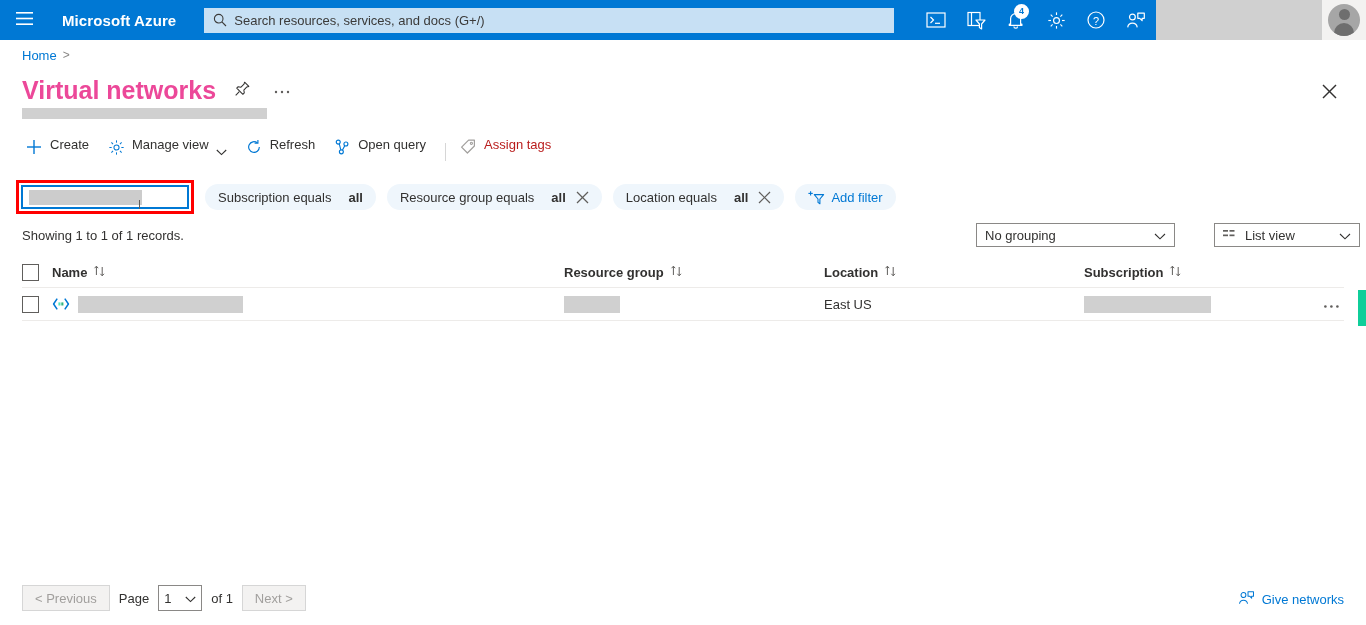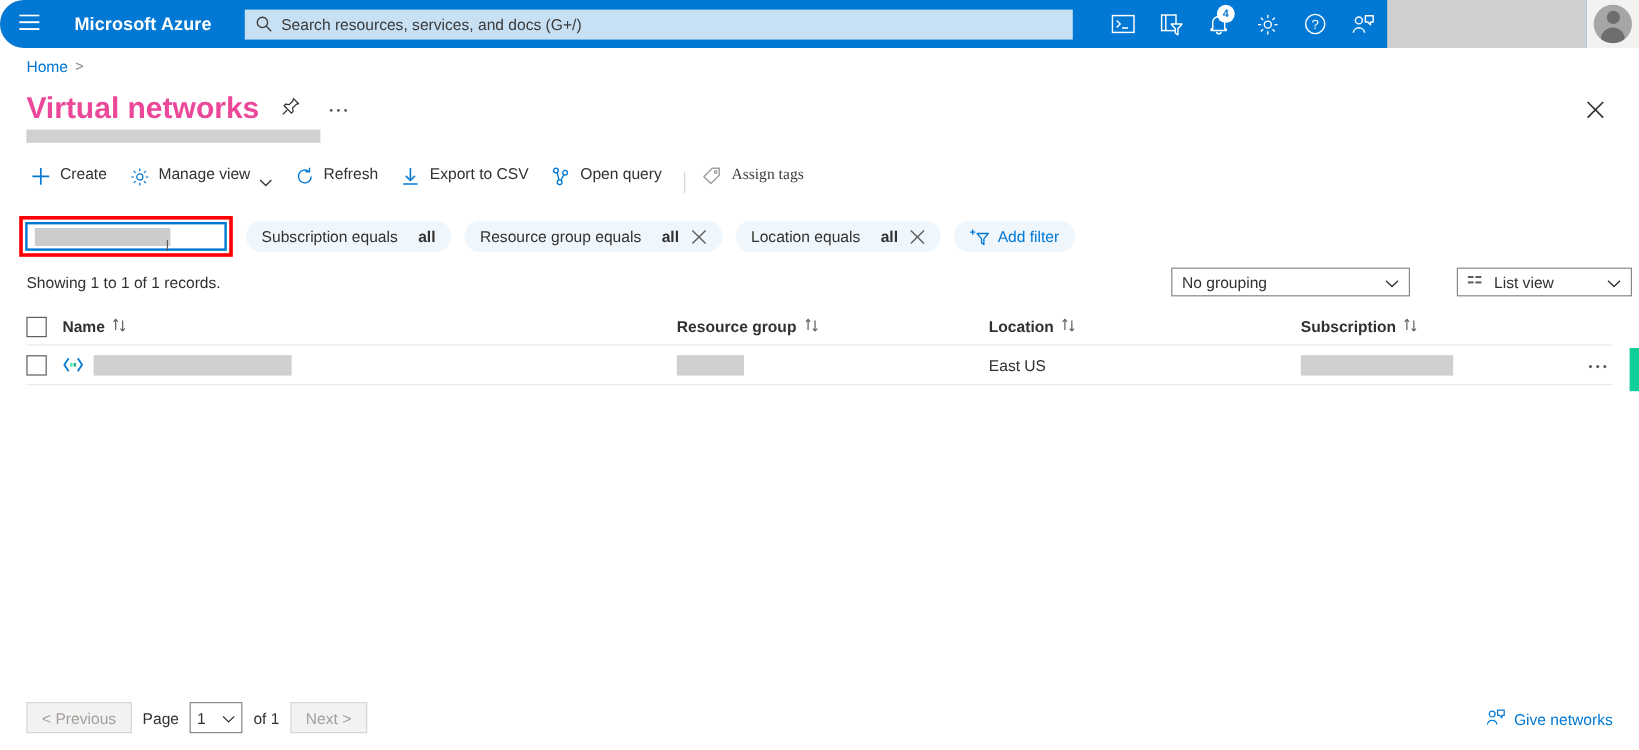--- a/index.html
+++ b/index.html
@@ -12,21 +12,21 @@
     font-family: "Liberation Sans", "DejaVu Sans", sans-serif;
     font-size: 13px;
     color: #323130;
   }
 
   
   .topbar {
     position: absolute; top: 0; left: 0;
     width: 1366px; height: 40px;
     background: #0078d4;
-    display: flex; align-items: center; border-radius: 20px;
+    display: flex; align-items: center;
   }
   .hamburger {
     width: 48px; height: 40px;
     display: flex; align-items: center; justify-content: center;
     cursor: pointer;
   }
   .hamburger-glyph { color: #ffffff; font-size: 16px; line-height: 1; }
   .brand {
     color: #ffffff;
     font-size: 15px;
@@ -161,21 +161,21 @@
     cursor: pointer;
     white-space: nowrap;
   }
   .cmd .ci {
     width: 20px; height: 20px;
     margin-right: 6px;
     display: flex; align-items: center; justify-content: center;
     flex: 0 0 auto;
   }
   .cmd .chev { margin-left: 7px; display:flex; align-items:center; }
-  .cmd.disabled { color: #404040; cursor: default; font-family: Liberation Serif, serif; }
+  .cmd.disabled { color: #b91c1c; cursor: default; }
   .cmd-divider {
     width: 1px; height: 18px;
     background: #d6d6d6;
     margin: 0 10px 0 4px;
   }
 
   
   .filterrow {
     position: absolute; top: 180px; left: 16px;
     display: flex; align-items: center;
@@ -501,30 +501,20 @@
   <div class="cmd">
     <span class="ci">
       <svg width="16" height="16" viewBox="0 0 18 18" aria-hidden="true">
         <path d="M15 9 a6 6 0 1 1 -2.2 -4.6" fill="none" stroke="#0078d4" stroke-width="1.3"></path>
         <polyline points="13.4,1 13.4,4.7 9.7,4.7" fill="none" stroke="#0078d4" stroke-width="1.3"></polyline>
       </svg>
     </span>
     <span>Refresh</span>
   </div>
 
-  <div class="cmd">
-    <span class="ci">
-      <svg width="16" height="16" viewBox="0 0 16 16" aria-hidden="true">
-        <line x1="8" y1="1" x2="8" y2="11" stroke="#0078d4" stroke-width="1.3"></line>
-        <polyline points="4.2,7.6 8,11.4 11.8,7.6" fill="none" stroke="#0078d4" stroke-width="1.3"></polyline>
-        <line x1="2" y1="14.4" x2="14" y2="14.4" stroke="#0078d4" stroke-width="1.3"></line>
-      </svg>
-    </span>
-    <span>Export to CSV</span>
-  </div>
 
   <div class="cmd">
     <span class="ci">
       <svg width="17" height="17" viewBox="0 0 18 18" aria-hidden="true">
         <circle cx="4.5" cy="3.3" r="2.1" fill="none" stroke="#0078d4" stroke-width="1.2"></circle>
         <circle cx="12.6" cy="5.3" r="2.1" fill="none" stroke="#0078d4" stroke-width="1.2"></circle>
         <circle cx="7.8" cy="13.6" r="2.1" fill="none" stroke="#0078d4" stroke-width="1.2"></circle>
         <line x1="5.6" y1="5.1" x2="7.2" y2="11.6" stroke="#0078d4" stroke-width="1.2"></line>
         <line x1="11.4" y1="7.1" x2="9" y2="11.7" stroke="#0078d4" stroke-width="1.2"></line>
       </svg>

